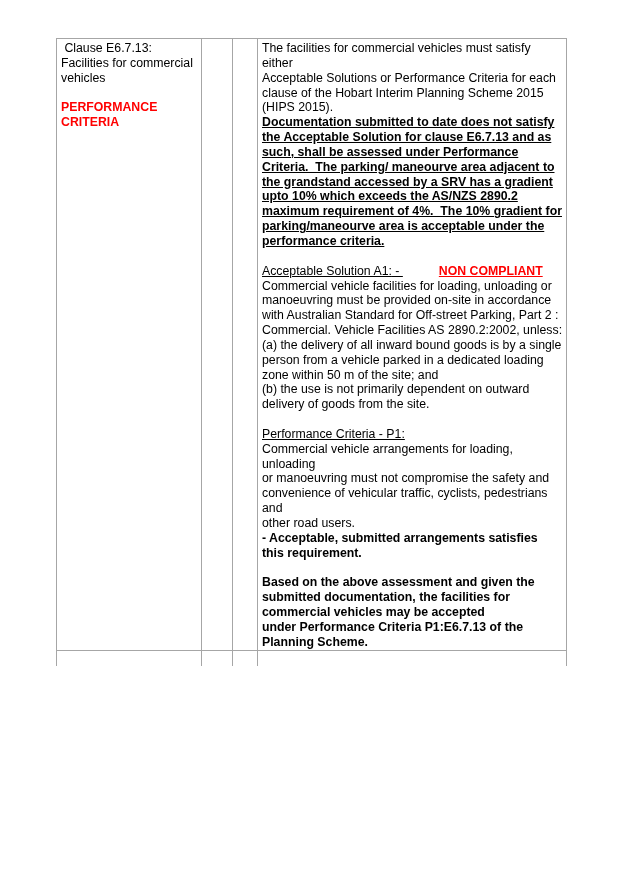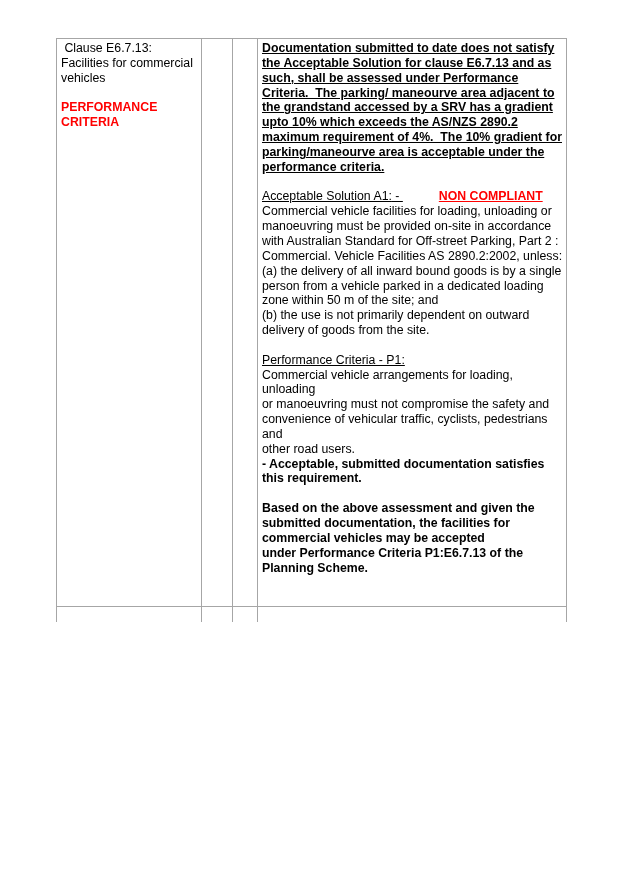--- a/index.html
+++ b/index.html
@@ -49,20 +49,24 @@
 vehicles</div>
       <div class="perf">PERFORMANCE
 CRITERIA</div>
     </div>
 
     <div class="cell c2"></div>
 
     <div class="cell c3"></div>
 
     <div class="cell c4 last">
+      <p class="t">The facilities for commercial vehicles must satisfy either
+Acceptable Solutions or Performance Criteria for each
+clause of the Hobart Interim Planning Scheme 2015
+(HIPS 2015).</p>
 
       <p class="t b u">Documentation submitted to date does not satisfy
 the Acceptable Solution for clause E6.7.13 and as
 such, shall be assessed under Performance
 Criteria.  The parking/ maneourve area adjacent to
 the grandstand accessed by a SRV has a gradient
 upto 10% which exceeds the AS/NZS 2890.2
 maximum requirement of 4%.  The 10% gradient for
 parking/maneourve area is acceptable under the
 performance criteria.</p>
@@ -83,21 +87,21 @@
 
       <div class="gap"></div>
 
       <p class="t u">Performance Criteria - P1:</p>
 
       <p class="t">Commercial vehicle arrangements for loading, unloading
 or manoeuvring must not compromise the safety and
 convenience of vehicular traffic, cyclists, pedestrians and
 other road users.</p>
 
-      <p class="t b">- Acceptable, submitted documentation satisfies
+      <p class="t b">- Acceptable, submitted arrangements satisfies
 this requirement.</p>
 
       <div class="gap"></div>
 
       <p class="t b"><span>Based on the above assessment and given the
 submitted documentation, the facilities for
 commercial vehicles may be accepted
 under </span><span class="i">Performance Criteria P1:E6.7.13</span><span> of the
 Planning Scheme.</span></p>
     </div>

